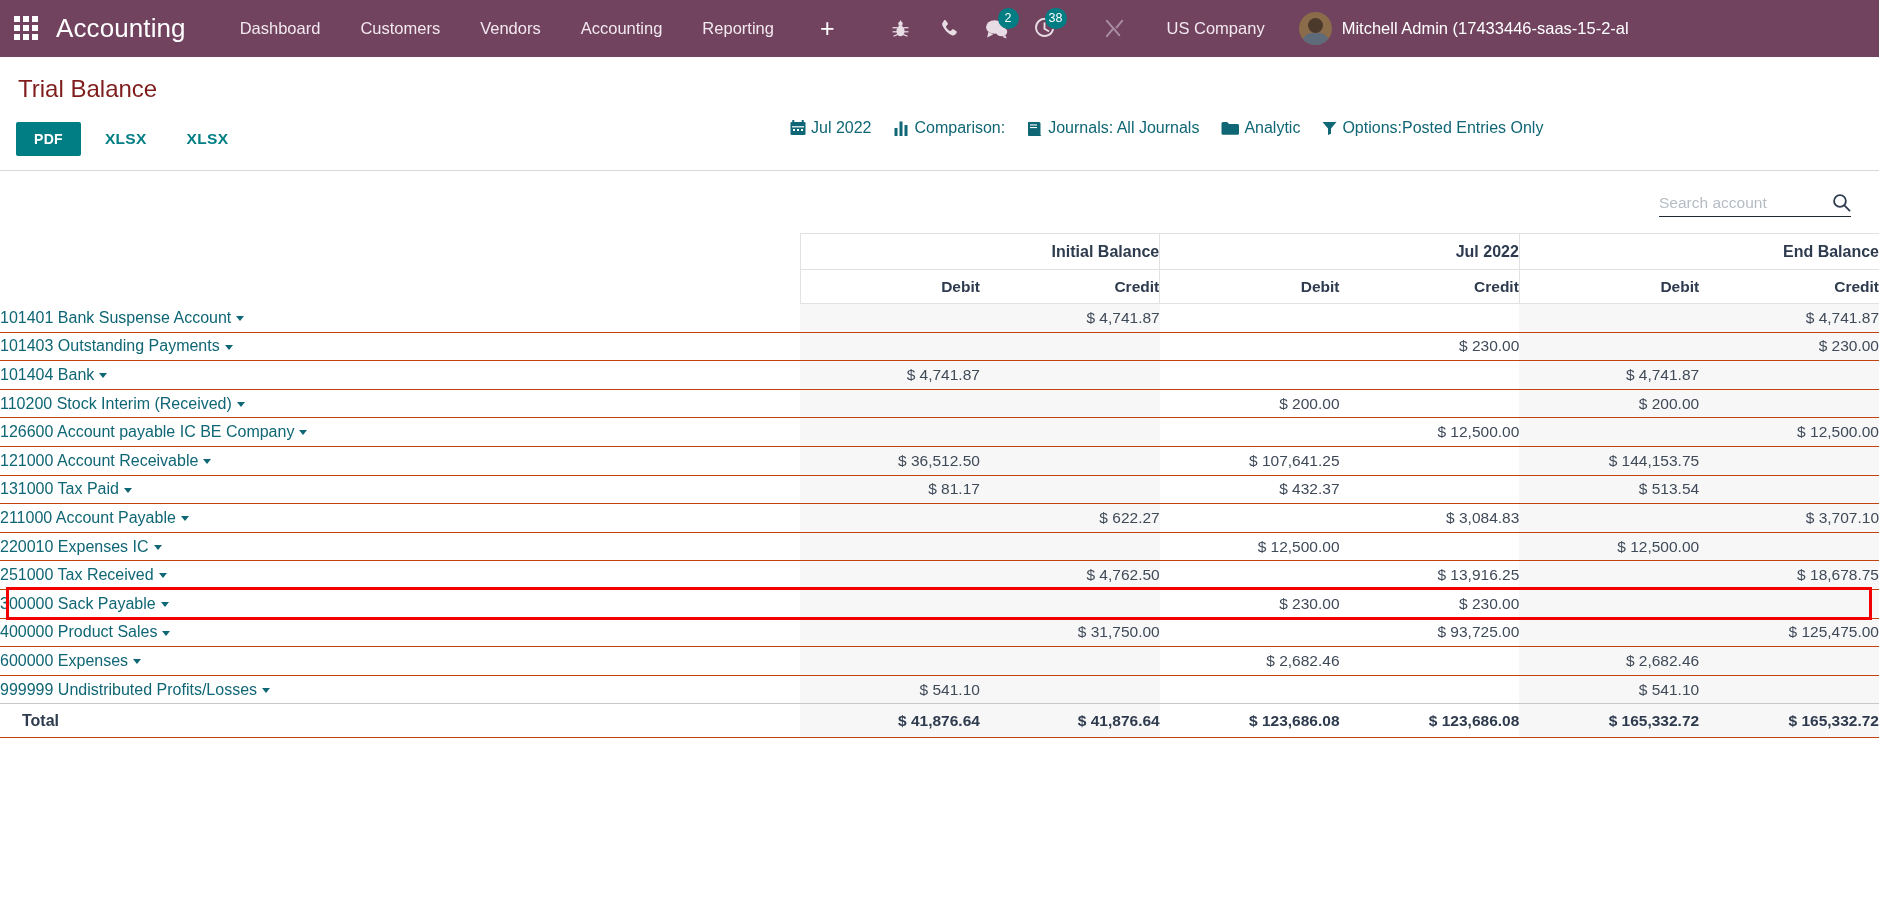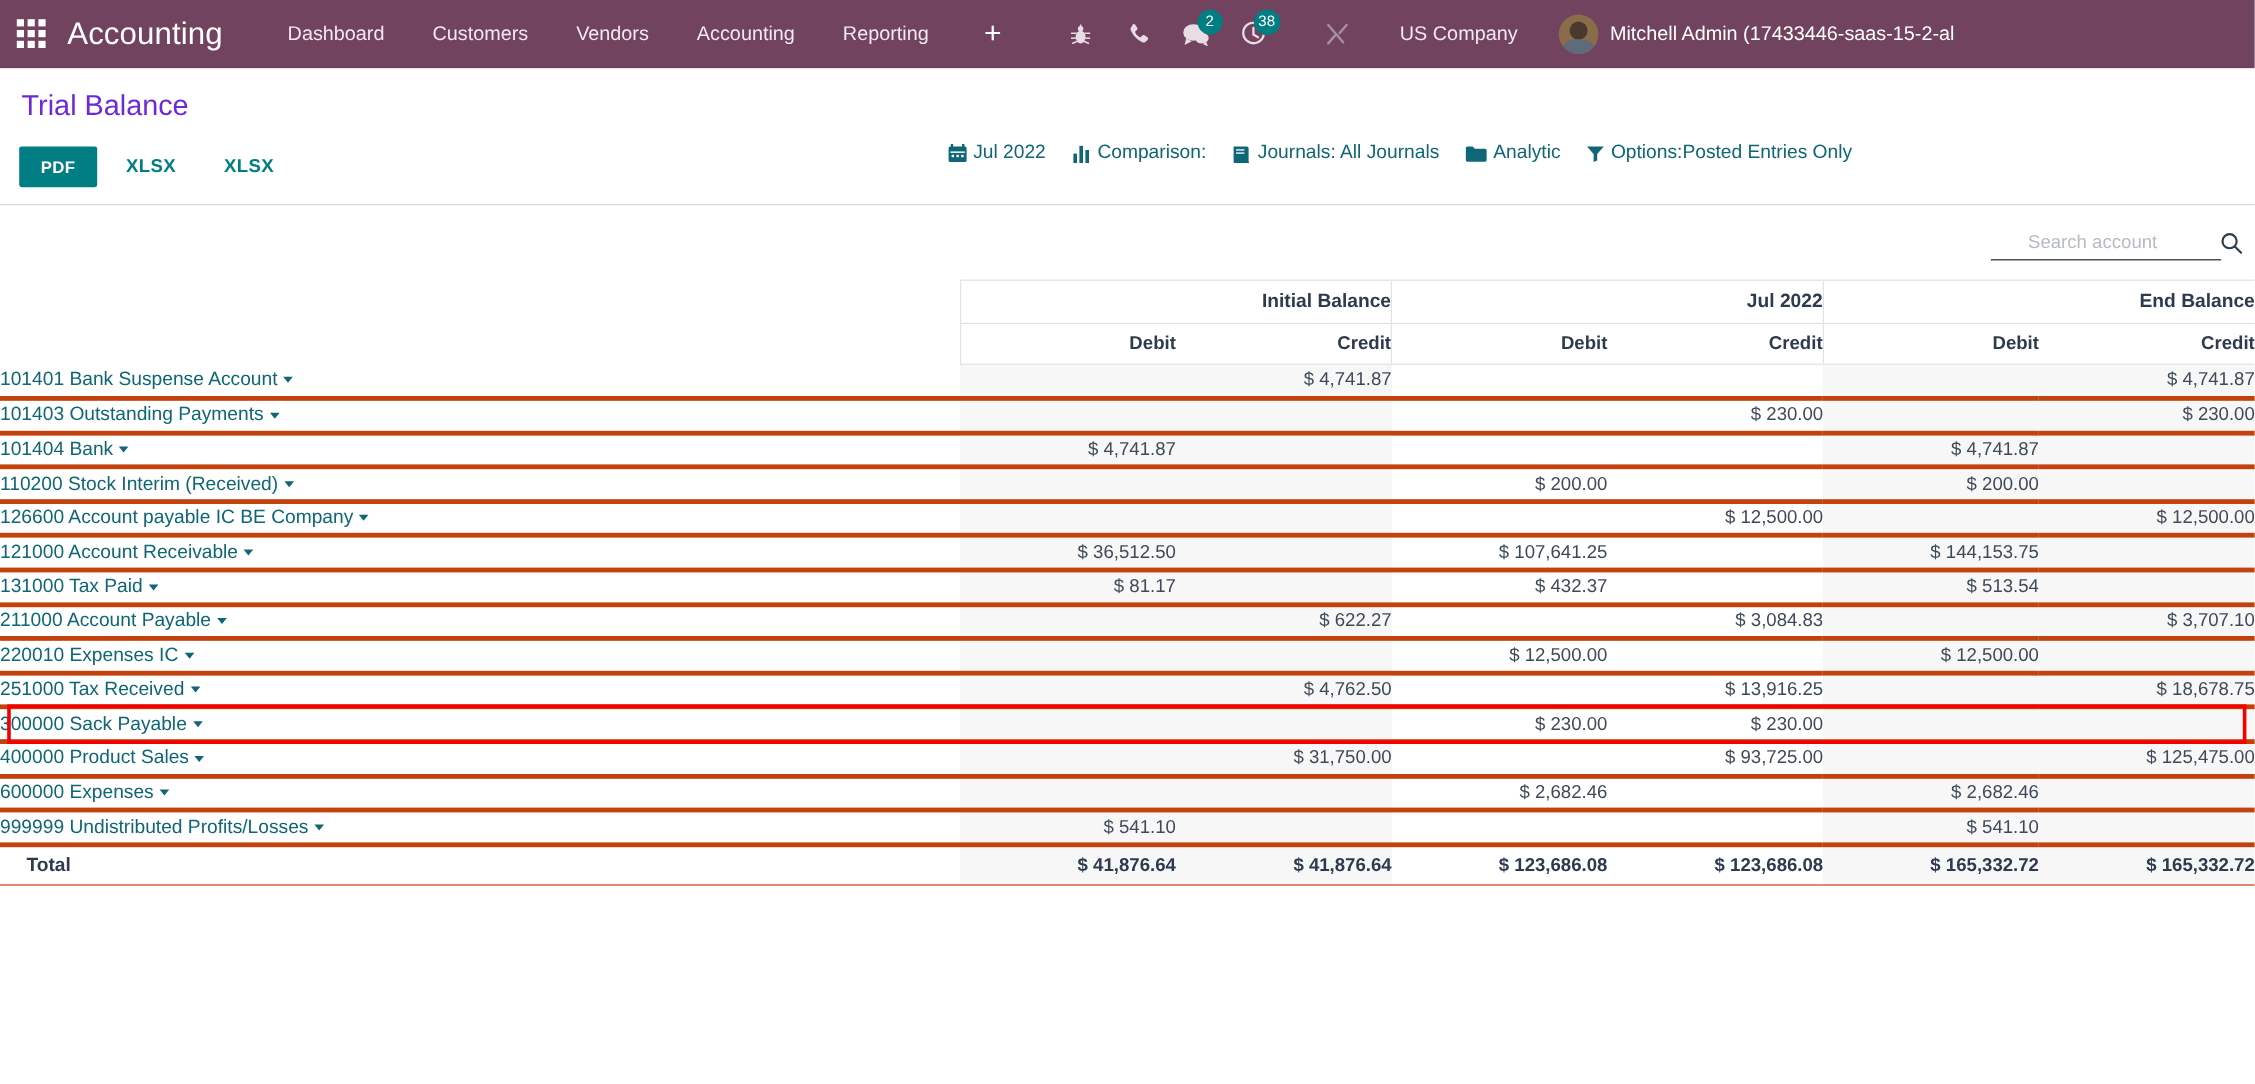--- a/index.html
+++ b/index.html
@@ -108,21 +108,21 @@
     font-size: 16.5px;
     color: #ffffff;
     cursor: pointer;
     flex: none;
   }
 
   
   .control-panel { background: #ffffff; padding: 0; }
   .page-title {
     font-size: 24px;
-    color: #6d28d9;
+    color: #7f1d1d;
     font-weight: 400;
     padding: 18px 0 0 18px;
   }
   .btn-row {
     display: flex;
     align-items: center;
     padding: 16px 0 0 16px;
     height: 56px;
   }
   .btn-pdf {
@@ -184,21 +184,20 @@
     padding-bottom: 4px;
   }
   .search-box input {
     border: none;
     outline: none;
     font-size: 15.5px;
     font-family: "Liberation Sans", sans-serif;
     color: #374151;
     width: 160px;
     background: transparent;
-    margin-left: 31px;
   }
   .search-box input::placeholder { color: #b6bcc4; }
   .search-icon { margin-left: auto; cursor: pointer; display: flex; }
 
   
   .table-wrap { padding: 16px 0 0 0; position: relative; }
   table.tb {
     width: 100%;
     border-collapse: collapse;
     font-size: 15.5px;
@@ -229,21 +228,21 @@
     font-weight: 700;
     color: #2e3b4e;
     font-size: 15.5px;
     padding-right: 14px;
     border-bottom: 1px solid #e2e2e2;
     vertical-align: middle;
   }
   .sub-head th.blank { border-bottom: none; }
   .sub-head th.sep { border-left: 1px solid #e2e2e2; }
 
-  tbody tr.acct-row { border-bottom: 4px solid #c2410c; }
+  tbody tr.acct-row { border-bottom: 1px solid #c2410c; }
   tbody tr.acct-row td { height: 28.6px; vertical-align: middle; }
   td.acct {
     padding-left: 55px;
     color: #0f6674;
     font-size: 16px;
     white-space: nowrap;
   }
   td.acct .lnk { cursor: pointer; }
   td.acct .caret {
     display: inline-block;

